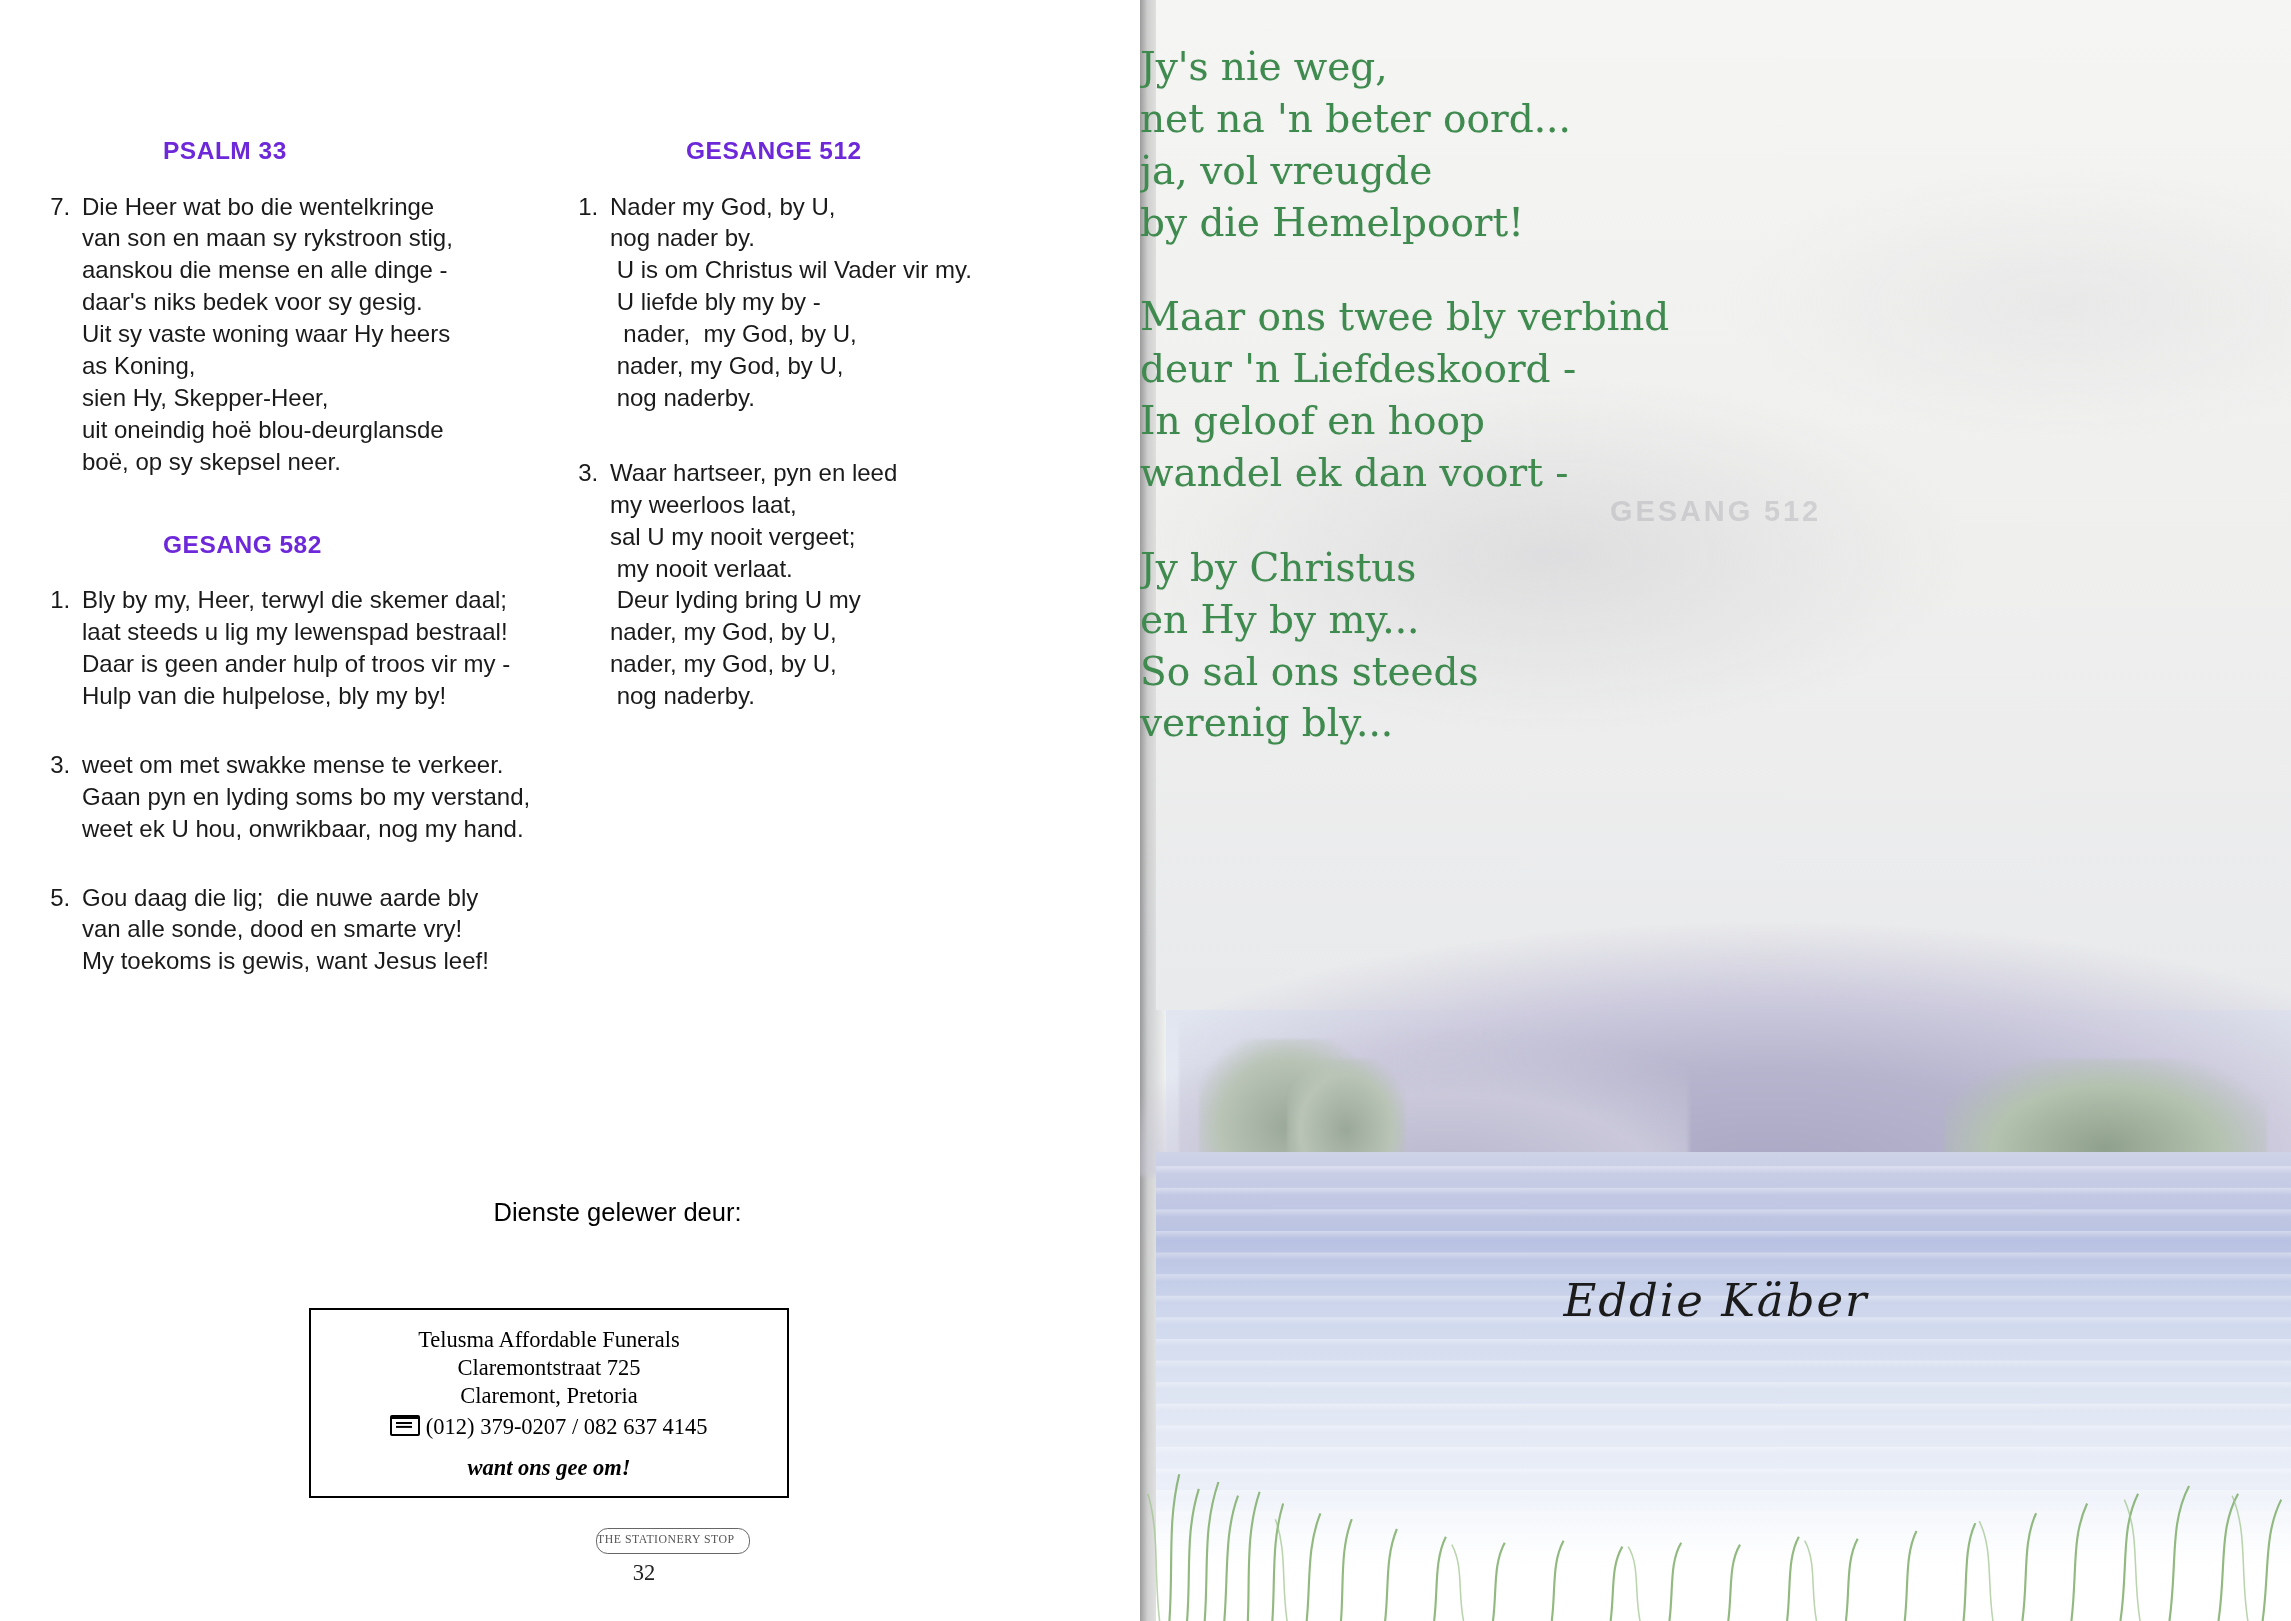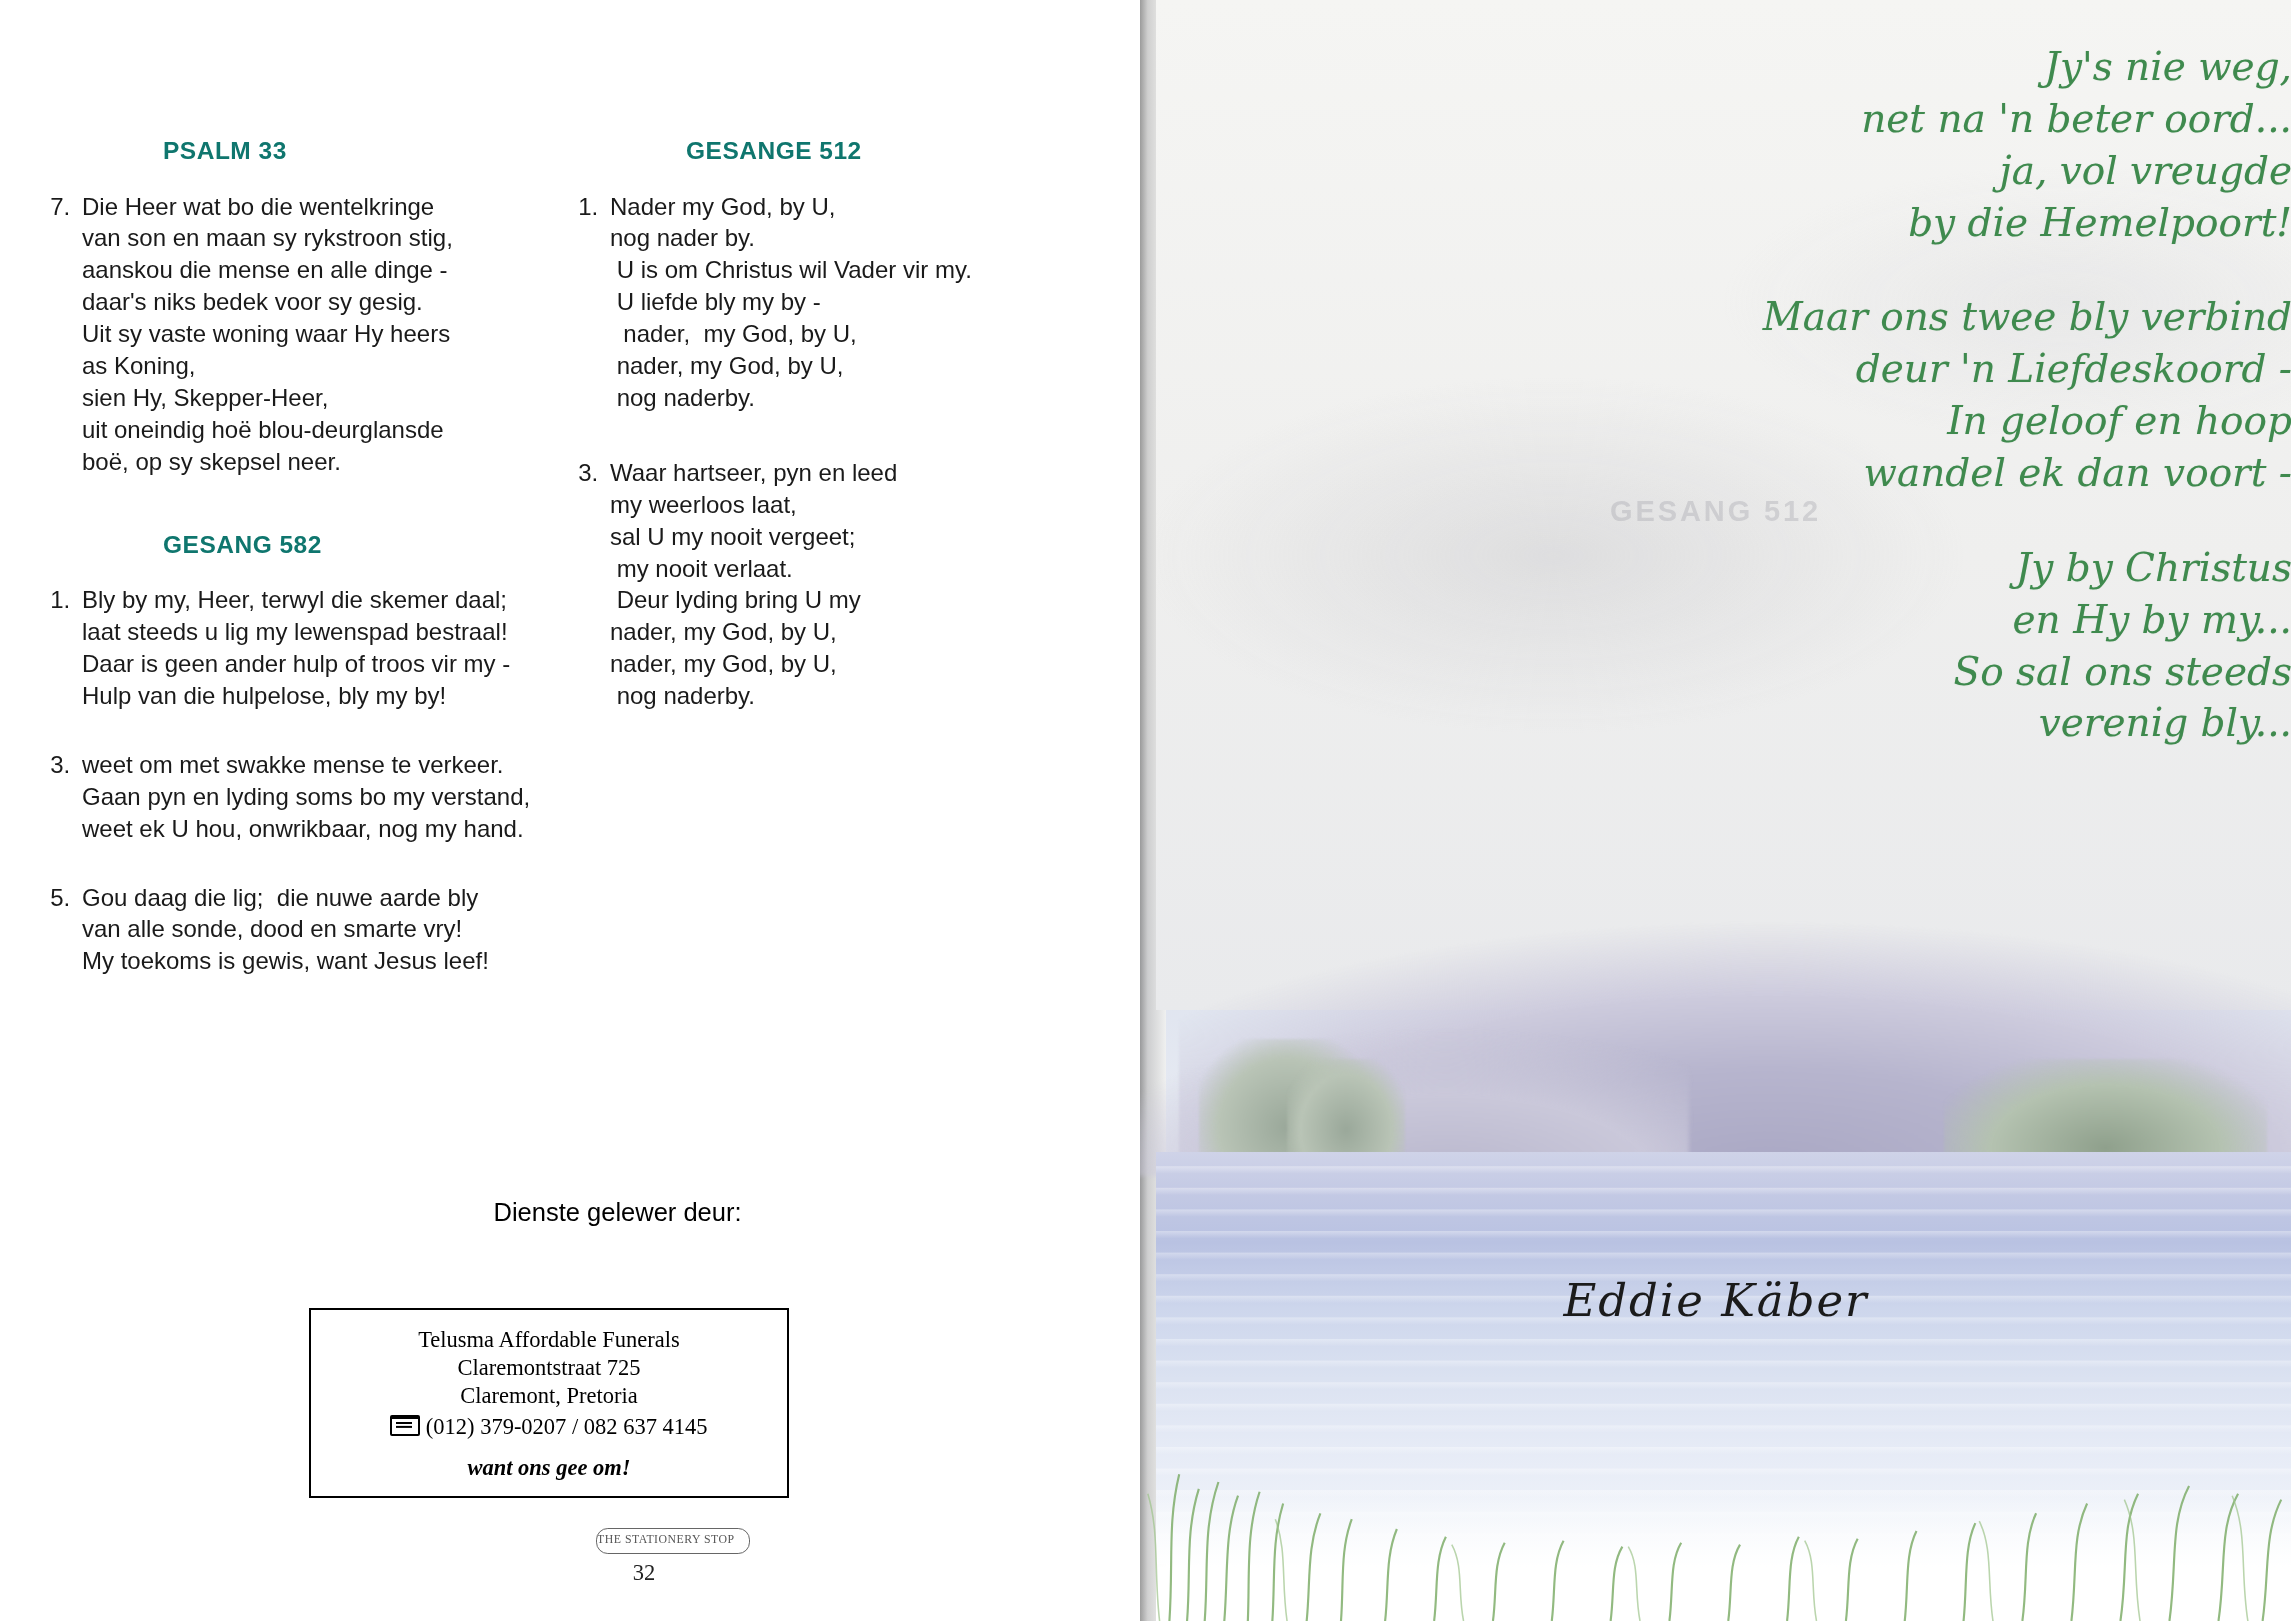--- a/index.html
+++ b/index.html
@@ -44,21 +44,21 @@
     position: absolute;
     left: 573px;
     top: 137px;
     width: 470px;
   }
   .hymn-title {
     text-align: center;
     font-weight: bold;
     font-size: 24.5px;
     letter-spacing: 0.5px;
-    color: #0f766e;
+    color: #6d28d9;
     margin-bottom: 25.5px;
   }
   .hymn-title.indent-left {
     text-align: left;
     padding-left: 118px;
   }
   .hymn-title.indent-right {
     text-align: left;
     padding-left: 113px;
   }
@@ -280,23 +280,22 @@
     bottom: 0;
     width: 100%;
     height: 186px;
     overflow: hidden;
   }
   .poem {
     position: absolute;
     left: 0;
     top: 41px;
     width: 1152px;
-    text-align: right;
+    text-align: left;
     font-family: "DejaVu Serif", serif;
-    font-style: italic;
     color: #3f8a4e;
     font-size: 39px;
     line-height: 1.33;
     text-shadow: 0 0 1px rgba(63,138,78,0.25);
   }
   .poem .stanza {
     margin-bottom: 43px;
   }
   .signature {
     position: absolute;

